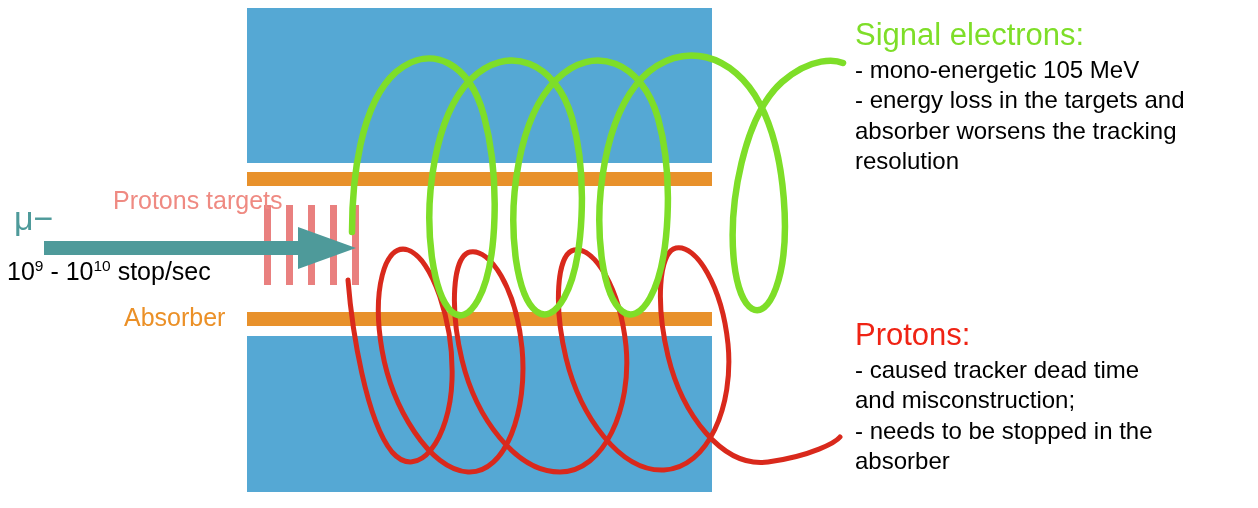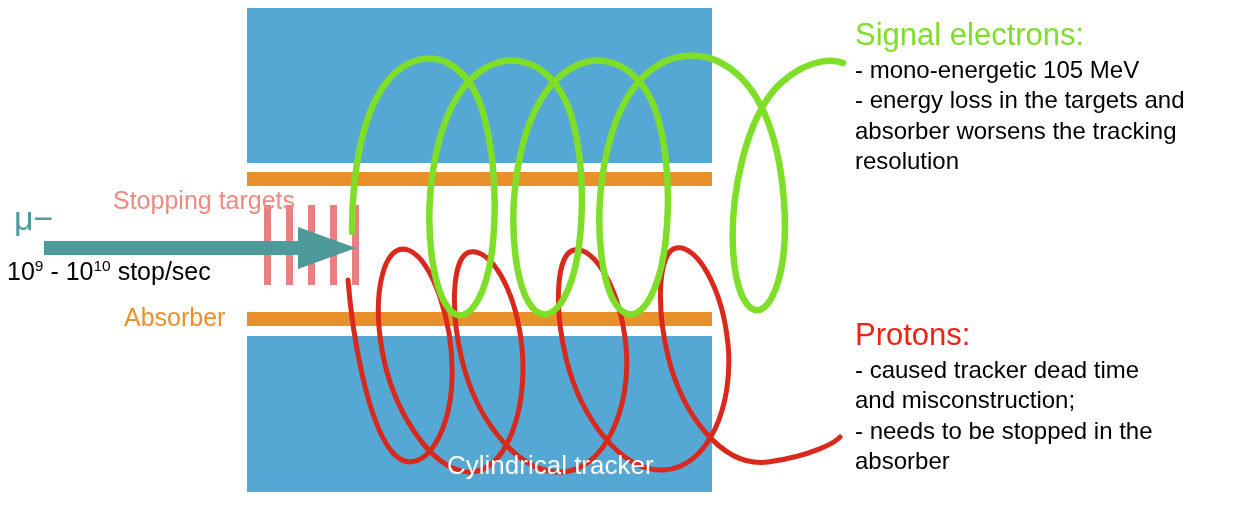--- a/index.html
+++ b/index.html
@@ -202,29 +202,28 @@
                C 632 330, 610 314, 602 260
                C 594 202, 604 118, 642 78
                C 682 38, 734 54, 760 104
                C 786 154, 792 244, 776 288
                C 762 326, 740 314, 734 262
                C 728 204, 744 116, 782 82
                C 812 56, 836 60, 843 63"></path>
     </g>
   </svg>
 
-  <div class="diagram-label" id="label-stopping-targets">Stopping targets</div>
+  <div class="diagram-label" id="label-stopping-targets">Protons targets</div>
 
   <div class="diagram-label" id="label-absorber">Absorber</div>
 
   <div class="diagram-label" id="label-muon-symbol">μ−</div>
 
   <div class="diagram-label" id="label-muon-rate"><span id="muon-rate-rich">10<sup>9</sup> - 10<sup>10</sup> stop/sec</span></div>
 
-  <div class="diagram-label" id="label-cylindrical-tracker">Cylindrical tracker</div>
 
   <div class="annotation" id="annotation-signal">
     <div class="annotation-title">Signal electrons:</div>
     <div class="annotation-body" id="annotation-signal-body">
         <p>- mono-energetic 105 MeV</p>
         <p>- energy loss in the targets and</p>
         <p>absorber worsens the tracking</p>
         <p>resolution</p>
       </div>
   </div>

